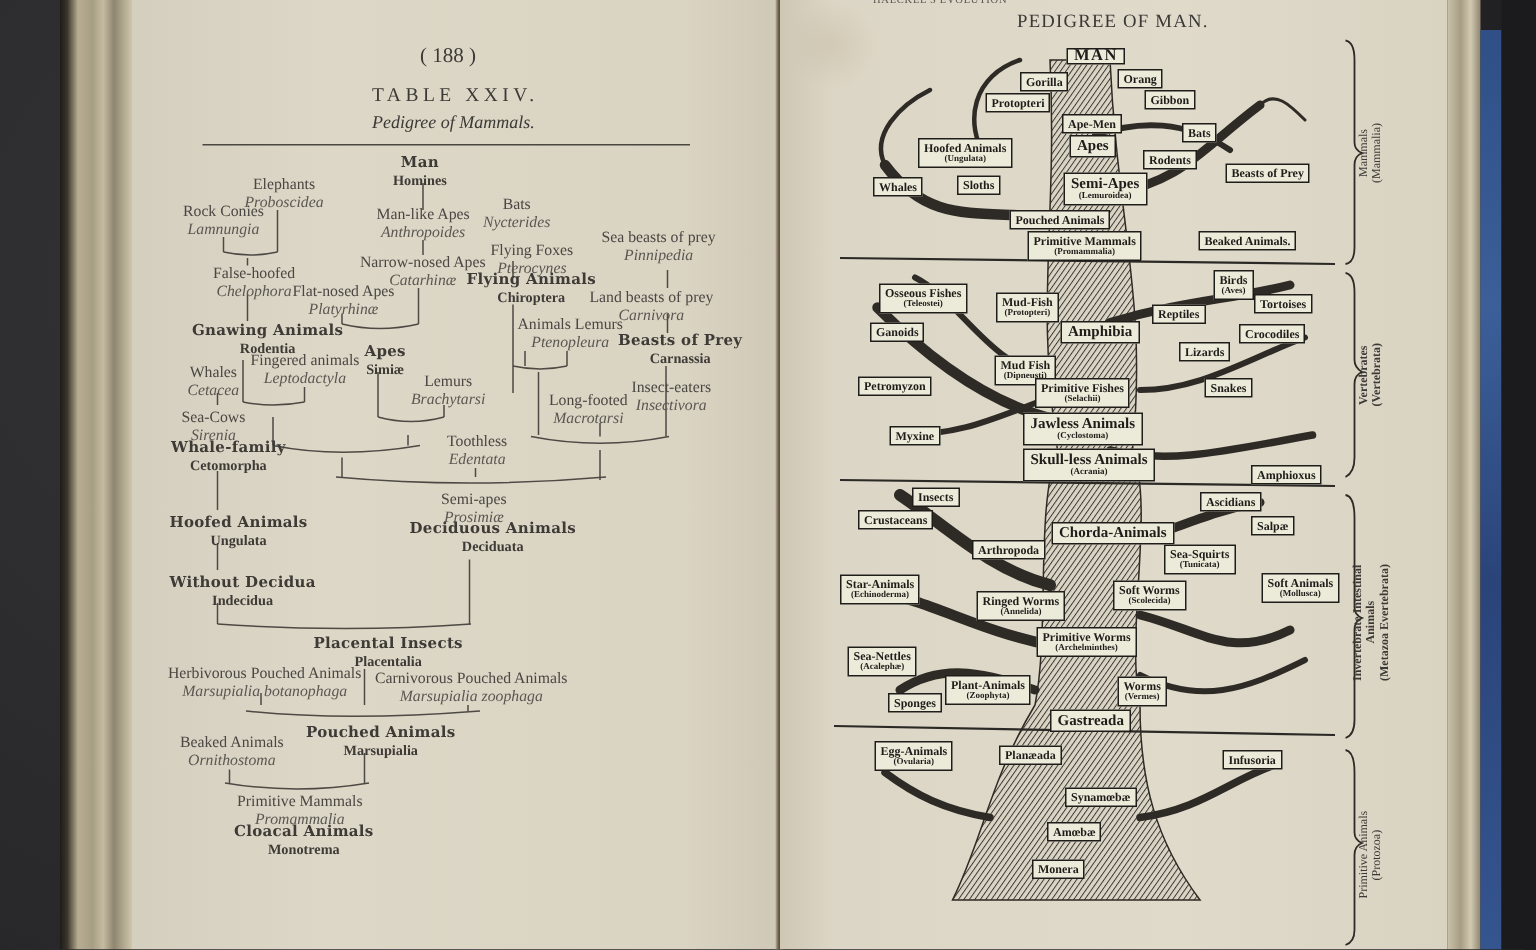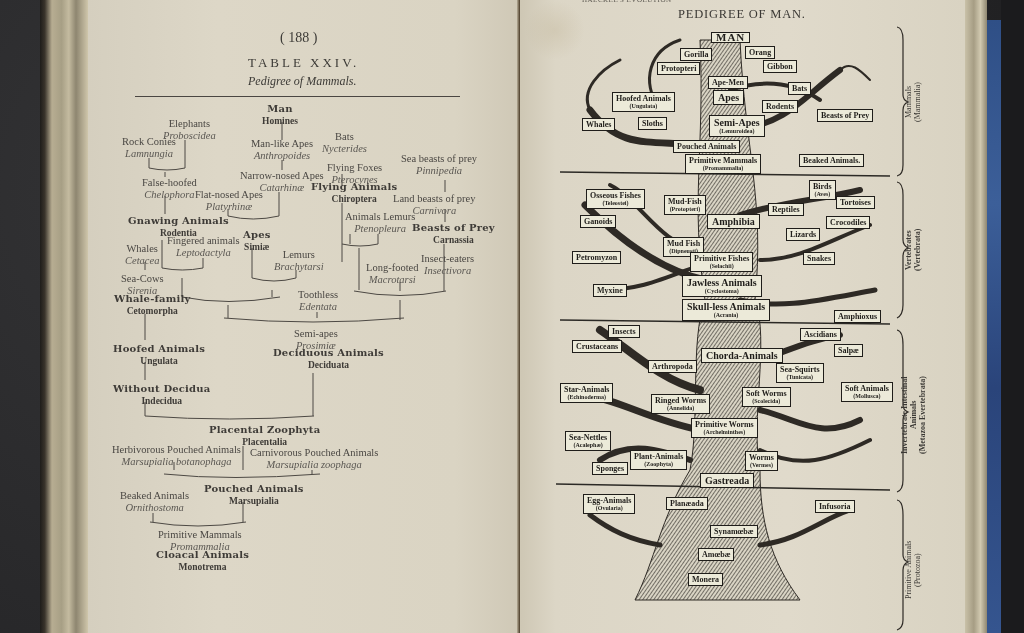--- a/index.html
+++ b/index.html
@@ -217,21 +217,21 @@
   </div>
 <div class="t" style="left:113px;top:343px">
     <span class="g">Hoofed Animals</span>
     <span class="b">Ungulata</span>
   </div>
 <div class="t" style="left:113px;top:383px">
     <span class="g">Without Decidua</span>
     <span class="b">Indecidua</span>
   </div>
 <div class="t" style="left:209px;top:424px">
-    <span class="g">Placental Zoophyta</span>
+    <span class="g">Placental Insects</span>
     <span class="b">Placentalia</span>
   </div>
 <div class="t" style="left:112px;top:444px">
     <span class="n">Herbivorous Pouched Animals</span>
     <span class="l">Marsupialia botanophaga</span>
   </div>
 <div class="t" style="left:250px;top:447px">
     <span class="n">Carnivorous Pouched Animals</span>
     <span class="l">Marsupialia zoophaga</span>
   </div>

